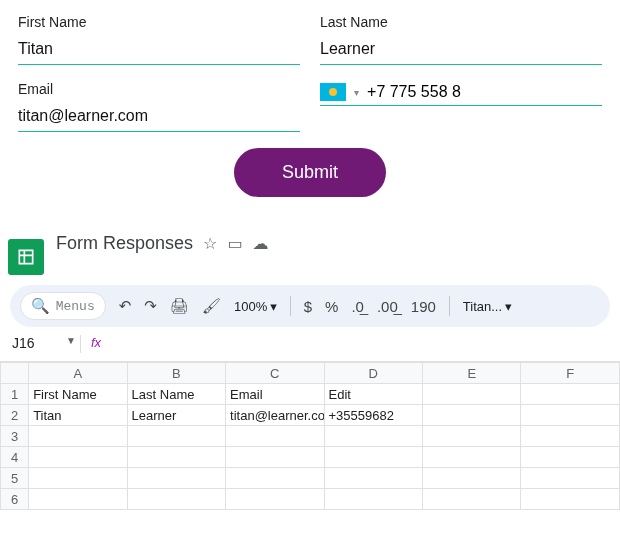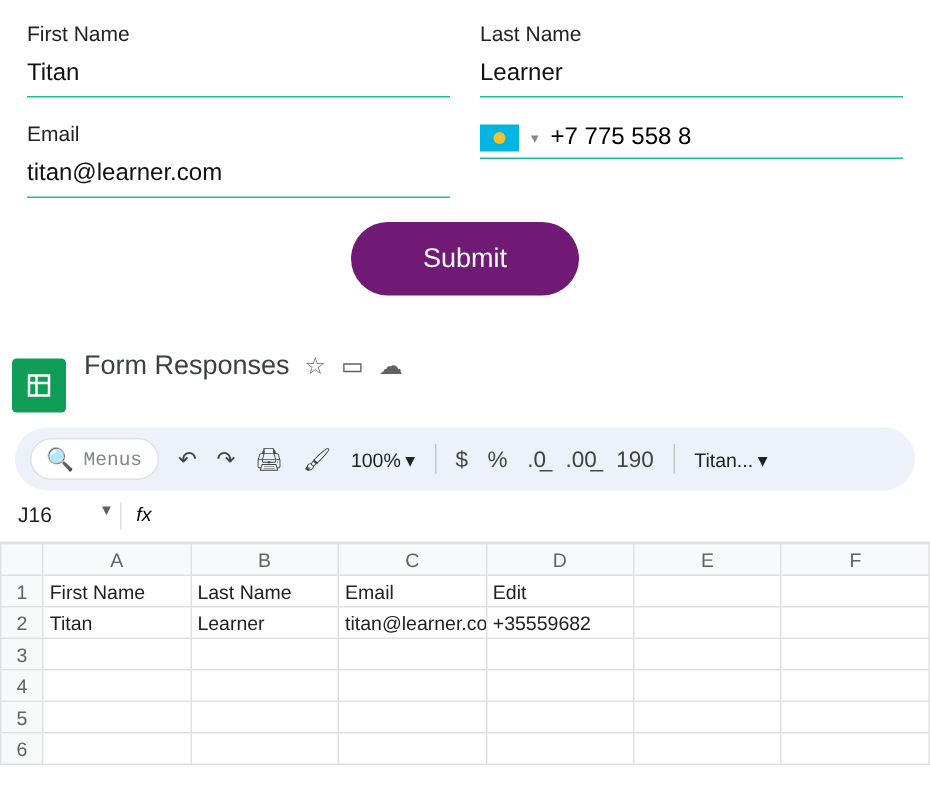--- a/index.html
+++ b/index.html
@@ -46,21 +46,21 @@
     margin: 10px 10px 0 10px; padding: 7px 10px; border-radius: 24px; font-size: 13px; color: #3c4043;
   }
   .searchwrap { display: flex; align-items: center; gap: 6px; background:#fff; padding:4px 10px; border-radius:16px; border:1px solid #dfe1e5;}
   .tool-ico { color:#444; font-size:15px; cursor:pointer;}
   .zoom, .font { font-size:13px; color:#202124; display:flex; align-items:center; gap:3px;}
   .vdiv { width:1px; height:20px; background:#c7c7c7; }
 
   .namebox-row { display: flex; align-items: flex-start; gap: 4px; padding: 8px 12px; font-size: 13px; color:#202124;}
   .namebox { width: 50px; border: none; font-size: 14px; color:#202124; }
   .nb-caret { color:#5f6368; font-size:10px;}
-  .fx { font-style: italic; color:#000000; margin-left: 6px;}
+  .fx { font-style: italic; color:#a21caf; margin-left: 6px;}
   .nb-div { width:1px; height:18px; background:#dadce0;}
 
   
   .grid { border-top:1px solid #e0e0e0; }
   table { border-collapse: collapse; width: 100%; table-layout: fixed; font-family: Arial, sans-serif;}
   th, td { border: 1px solid #e0e0e0; font-size: 13px; height: 21px; overflow:hidden; white-space:nowrap; }
   th { background:#f8f9fa; font-weight: 400; color:#5f6368; }
   .rownum { width:28px; text-align:center; background:#f8f9fa; color:#5f6368;}
   td.cell { padding: 0 4px; text-align:left; color:#202124;}
   .colhead { text-align:center; }

